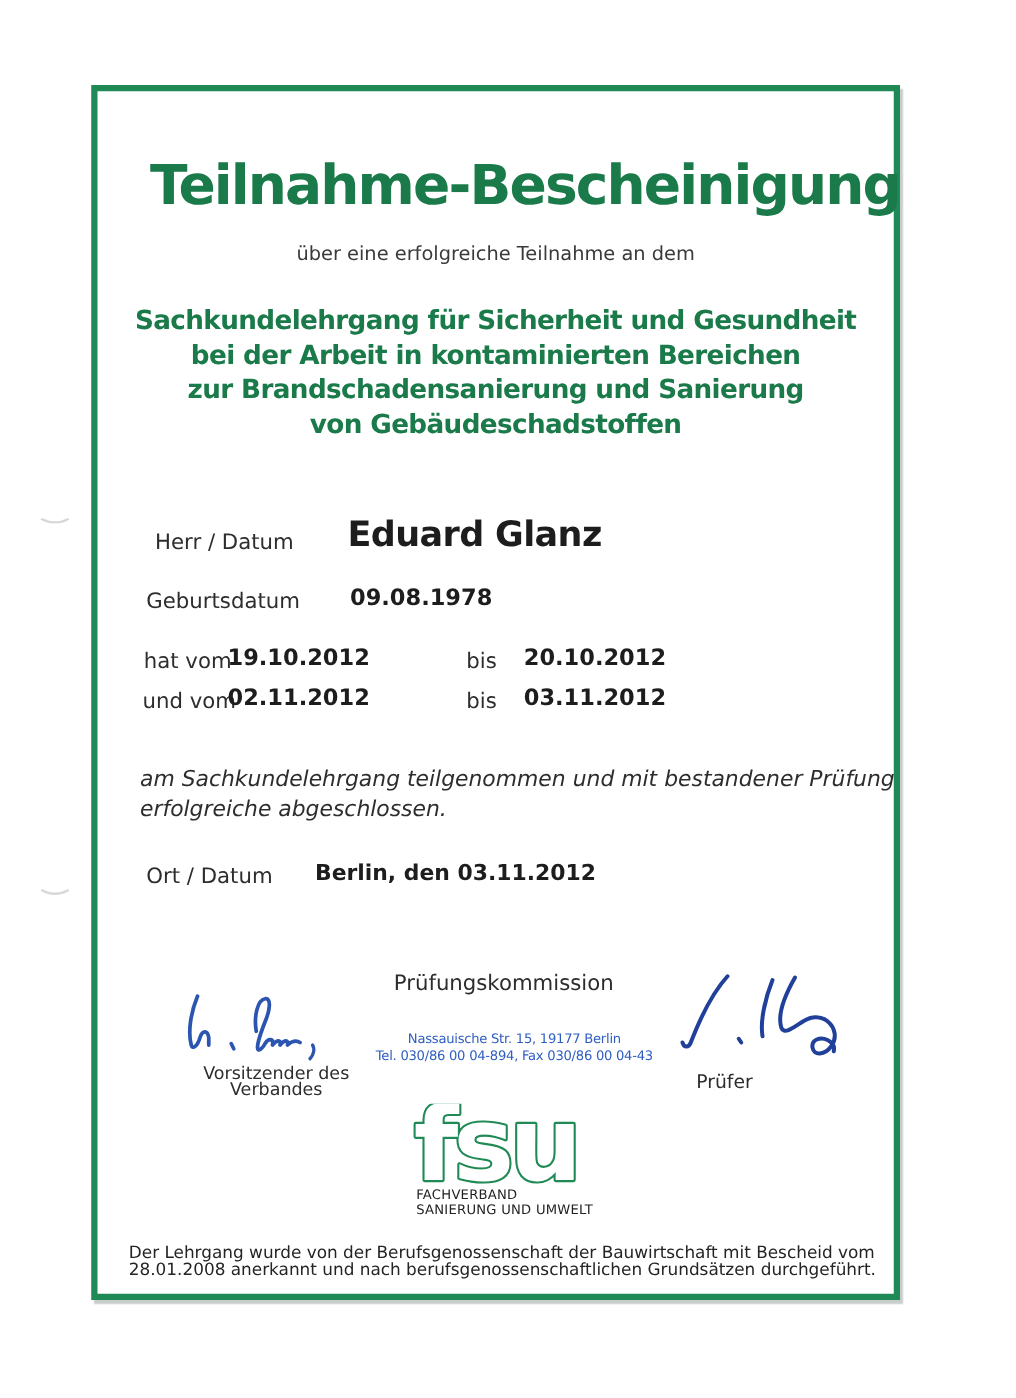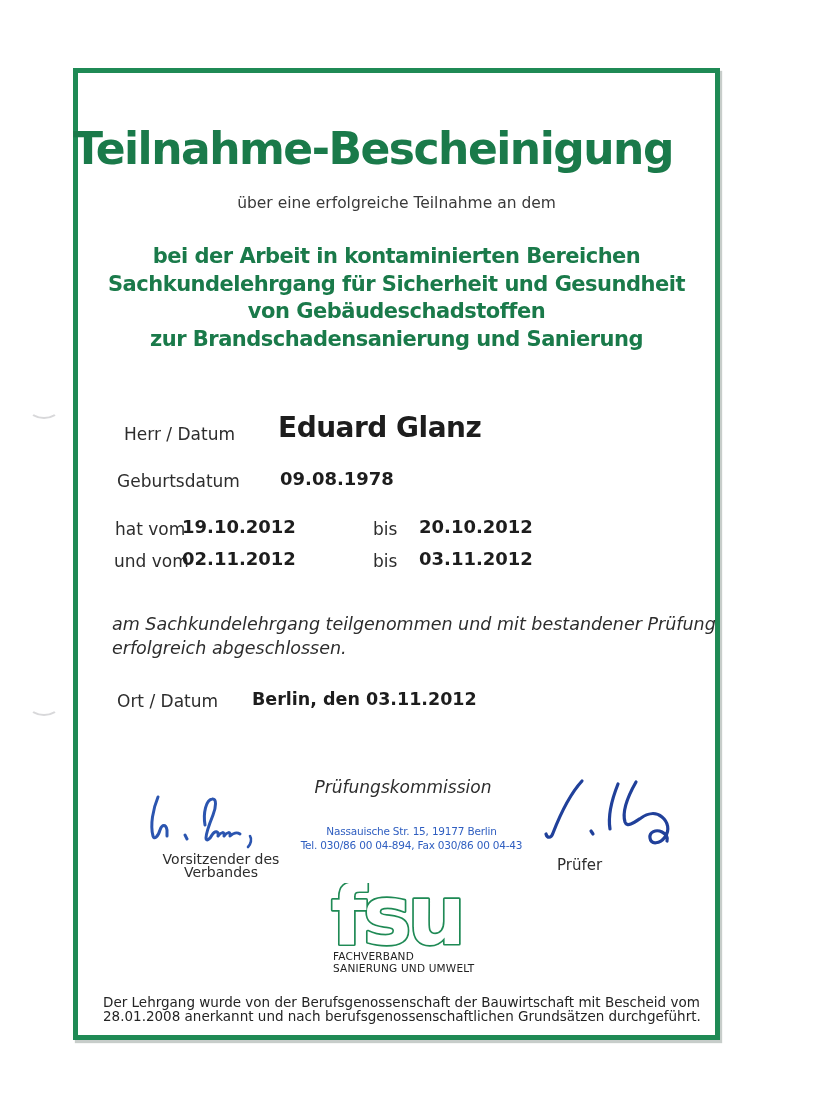--- a/index.html
+++ b/index.html
@@ -30,21 +30,21 @@
   
   .punch{
     width:26px;height:15px;border-radius:50%;
     border:2.5px solid transparent;border-bottom-color:#d2d2d4;
     opacity:.85;
   }
   .punch1{left:29px;top:400px;}
   .punch2{left:29px;top:697px;}
 
   .title{
-    left:73px;top:124px;width:647px;text-align:left;
+    left:73px;top:124px;width:647px;text-align:right;
     font-size:44px;font-weight:bold;letter-spacing:-1.5px;line-height:50px;
     color:var(--green);
   }
   .subtitle{
     left:73px;top:193px;width:647px;text-align:center;
     font-size:15.5px;line-height:20px;color:#3a3a3a;
   }
   .course{
     left:73px;top:243px;width:647px;text-align:center;
     font-size:21px;font-weight:bold;letter-spacing:-0.5px;line-height:27.5px;
@@ -64,21 +64,21 @@
   .v-p1to{left:419px;top:516px;}
   .l-p2{left:114px;top:551px;}
   .v-p2from{left:182px;top:548px;}
   .b-p2{left:373px;top:551px;}
   .v-p2to{left:419px;top:548px;}
 
   .completion{left:112px;top:613px;width:605px;font-size:17.5px;line-height:23.5px;font-style:italic;}
   .l-ort{left:117px;top:691px;}
   .v-ort{left:252px;top:689px;font-size:17.5px;}
 
-  .kommission{left:273px;top:777px;width:260px;text-align:center;font-size:17px;line-height:21px;font-style:italic;}
+  .kommission{left:273px;top:777px;width:260px;text-align:center;font-size:17px;line-height:21px;}
 
   .sig-left{left:146px;top:791px;width:115px;height:58px;}
   .sig-right{left:538px;top:774px;width:145px;height:80px;}
   .sig path{fill:none;stroke-linecap:round;stroke-linejoin:round;}
 
   .stamp{
     left:293px;top:824px;width:237px;text-align:center;
     color:var(--stamp-blue);font-size:10.5px;line-height:14px;letter-spacing:-0.2px;
   }
   .stamp .line1{font-weight:bold;font-size:11px;}
@@ -105,45 +105,45 @@
   <div class="abs frame"></div>
 
   <div class="abs punch punch1"></div>
   <div class="abs punch punch2"></div>
 
   <div class="abs title">Teilnahme-Bescheinigung</div>
 
   <div class="abs subtitle">über eine erfolgreiche Teilnahme an dem</div>
 
   <div class="abs course">
+    <div>Sachkundelehrgang für Sicherheit und Gesundheit</div>
     <div>bei der Arbeit in kontaminierten Bereichen</div>
-    <div>Sachkundelehrgang für Sicherheit und Gesundheit</div>
+    <div>zur Brandschadensanierung und Sanierung</div>
     <div>von Gebäudeschadstoffen</div>
-    <div>zur Brandschadensanierung und Sanierung</div>
   </div>
 
   <div class="abs label l-name">Herr / Datum</div>
   <div class="abs val v-name">Eduard Glanz</div>
 
   <div class="abs label l-birth">Geburtsdatum</div>
   <div class="abs val v-birth">09.08.1978</div>
 
   <div class="abs label l-p1">hat vom</div>
   <div class="abs val v-p1from">19.10.2012</div>
   <div class="abs label b-p1">bis</div>
   <div class="abs val v-p1to">20.10.2012</div>
 
   <div class="abs label l-p2">und vom</div>
   <div class="abs val v-p2from">02.11.2012</div>
   <div class="abs label b-p2">bis</div>
   <div class="abs val v-p2to">03.11.2012</div>
 
   <div class="abs completion">
     <div>am Sachkundelehrgang teilgenommen und mit bestandener Prüfung</div>
-    <div>erfolgreich abgeschlossen.</div>
+    <div>erfolgreiche abgeschlossen.</div>
   </div>
 
   <div class="abs label l-ort">Ort / Datum</div>
   <div class="abs val v-ort">Berlin, den 03.11.2012</div>
 
   <div class="abs kommission">Prüfungskommission</div>
 
   <svg class="abs sig sig-left" viewBox="0 0 115 58" role="img">
     <path d="M12 6 C7 18 4 34 7 45 C8 49 12 46 14 39 C16 33 20 33 21 39 L21 45" style="stroke:var(--signature-blue);" stroke-width="3"></path>
     <path d="M39 44 l2 4" style="stroke:var(--signature-blue);" stroke-width="3"></path>

